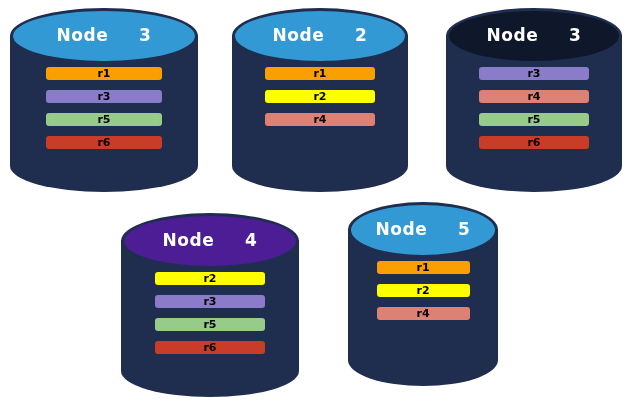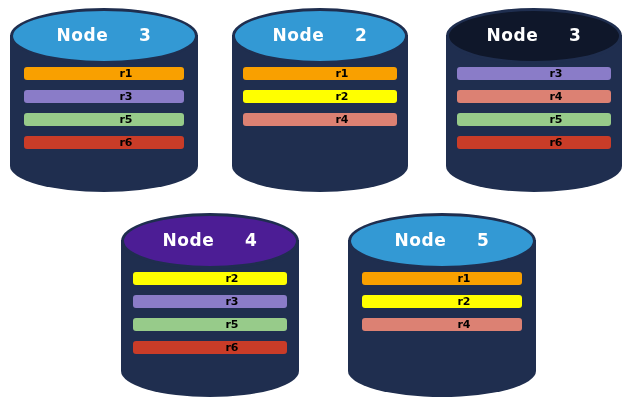--- a/index.html
+++ b/index.html
@@ -18,21 +18,21 @@
   .cylinder {
     position: absolute;
     width: 178px;
     height: 184px;
   }
   
   .pos-0 { left: 10px;  top: 8px;   width: 188px; }
   .pos-1 { left: 232px; top: 8px;   width: 176px; }
   .pos-2 { left: 446px; top: 8px;   width: 176px; }
   .pos-3 { left: 121px; top: 213px; width: 178px; }
-  .pos-4 { left: 348px; top: 213px; width: 188px; }
+  .pos-4 { left: 348px; top: 202px; width: 150px; }
 
   .cyl-body {
     position: absolute;
     left: 0; right: 0;
     top: 27px; bottom: 0;
     border-radius: 0 0 50% 50% / 0 0 26px 26px;
   }
   .cyl-top {
     position: absolute;
     left: 0; right: 0; top: 0;
@@ -69,21 +69,20 @@
     width: 62%;
     height: 13px;
     border-radius: 3px;
     display: flex;
     align-items: center;
     justify-content: center;
     color: #000000;
     font-size: 11px;
     font-weight: 700;
     line-height: 13px;
-    padding-left: 44px;
   }
 </style>
 </head>
 <body>
 
 <div id="canvas" style="background: rgb(255, 255, 255);">
     <div class="cylinder pos-0">
     <div class="cyl-body" style="background: rgb(31, 46, 79);"></div>
     <div class="cyl-top" style="background: rgb(51, 153, 212); border-color: rgb(31, 46, 79);">
       <span class="node-title" style="color: rgb(255, 255, 255);">Node  3</span>

